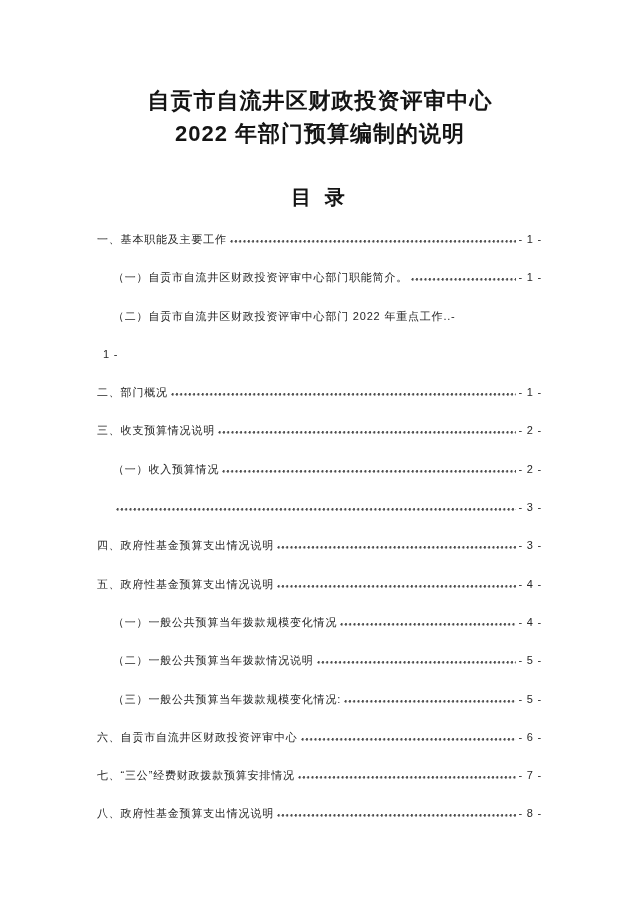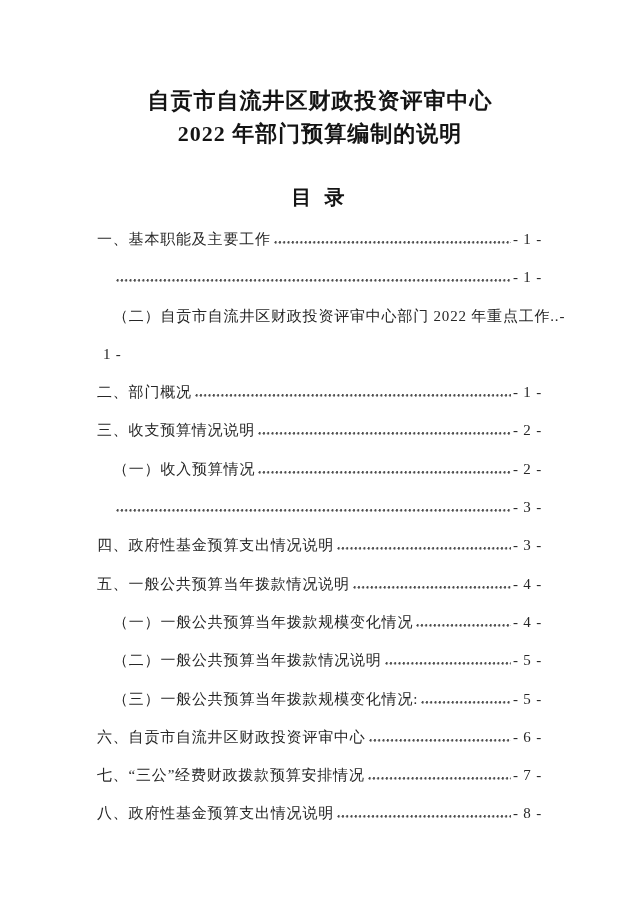--- a/index.html
+++ b/index.html
@@ -6,21 +6,21 @@
     margin: 0;
     padding: 0;
     background: #ffffff;
   }
   .doc-page {
     position: relative;
     width: 640px;
     height: 906px;
     background: #ffffff;
     overflow: hidden;
-    font-family: Liberation Serif, serif;
+    font-family: Liberation Sans, sans-serif;
     color: #262626;
   }
   .title-block {
     margin-top: 84px;
     text-align: center;
   }
   .title-line {
     font-size: 22px;
     font-weight: bold;
     line-height: 33px;
@@ -31,21 +31,21 @@
     margin-top: 31px;
     text-align: center;
     font-size: 20px;
     font-weight: bold;
     line-height: 32px;
     letter-spacing: 4px;
     color: #141414;
   }
   .toc-list {
     margin: 17px 98px 0 97px;
-    font-size: 15px;
+    font-size: 11px;
     letter-spacing: 0.8px;
   }
   .toc-row {
     display: flex;
     align-items: baseline;
     line-height: 19.5px;
     margin-bottom: 18.8px;
   }
   .toc-row.lvl2 { padding-left: 16px; }
   .toc-row.cont { padding-left: 6px; }
@@ -78,20 +78,21 @@
     <div class="title-line">2022 年部门预算编制的说明</div>
   </div>
   <div class="toc-heading">目 录</div>
   <div class="toc-list" id="toc">
       <div class="toc-row lvl1">
         <span class="toc-text">一、基本职能及主要工作</span>
         <span class="leader"></span>
         <span class="toc-page">- 1 -</span>
       </div>
       <div class="toc-row lvl2">
+        <span class="toc-text">（一）自贡市自流井区财政投资评审中心部门职能简介。</span>
         <span class="leader"></span>
         <span class="toc-page">- 1 -</span>
       </div>
       <div class="toc-row lvl2">
         <span class="toc-text">（二）自贡市自流井区财政投资评审中心部门 2022 年重点工作..-</span>
       </div>
       <div class="toc-row cont">
         <span class="toc-page">1 -</span>
       </div>
       <div class="toc-row lvl1">
@@ -112,21 +113,21 @@
       <div class="toc-row lvl2">
         <span class="leader"></span>
         <span class="toc-page">- 3 -</span>
       </div>
       <div class="toc-row lvl1">
         <span class="toc-text">四、政府性基金预算支出情况说明</span>
         <span class="leader"></span>
         <span class="toc-page">- 3 -</span>
       </div>
       <div class="toc-row lvl1">
-        <span class="toc-text">五、一般公共预算当年拨款情况说明</span>
+        <span class="toc-text">五、政府性基金预算支出情况说明</span>
         <span class="leader"></span>
         <span class="toc-page">- 4 -</span>
       </div>
       <div class="toc-row lvl2">
         <span class="toc-text">（一）一般公共预算当年拨款规模变化情况</span>
         <span class="leader"></span>
         <span class="toc-page">- 4 -</span>
       </div>
       <div class="toc-row lvl2">
         <span class="toc-text">（二）一般公共预算当年拨款情况说明</span>

